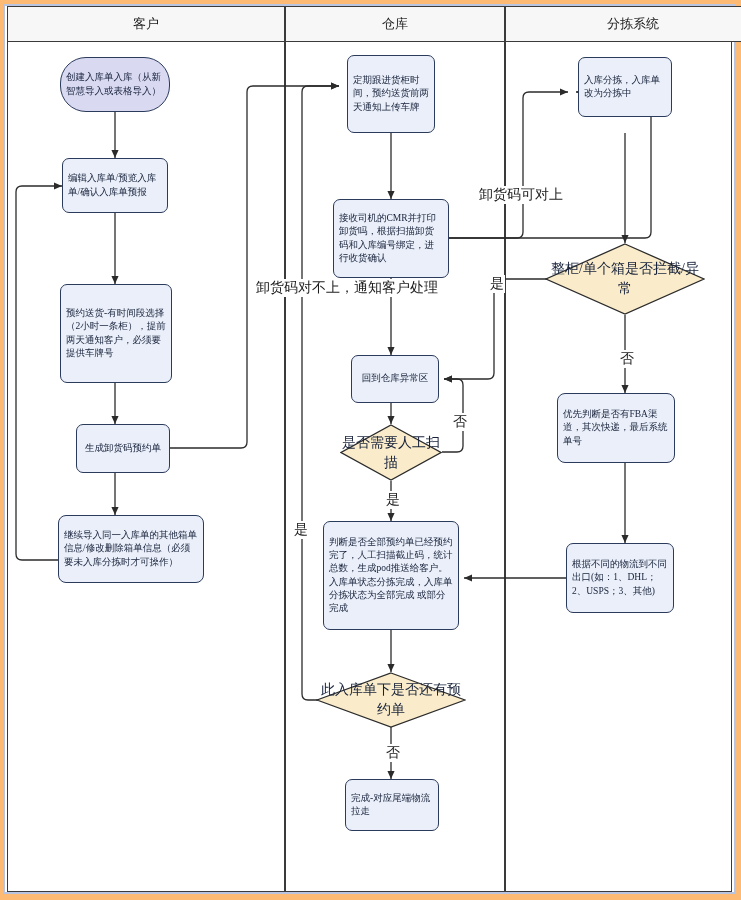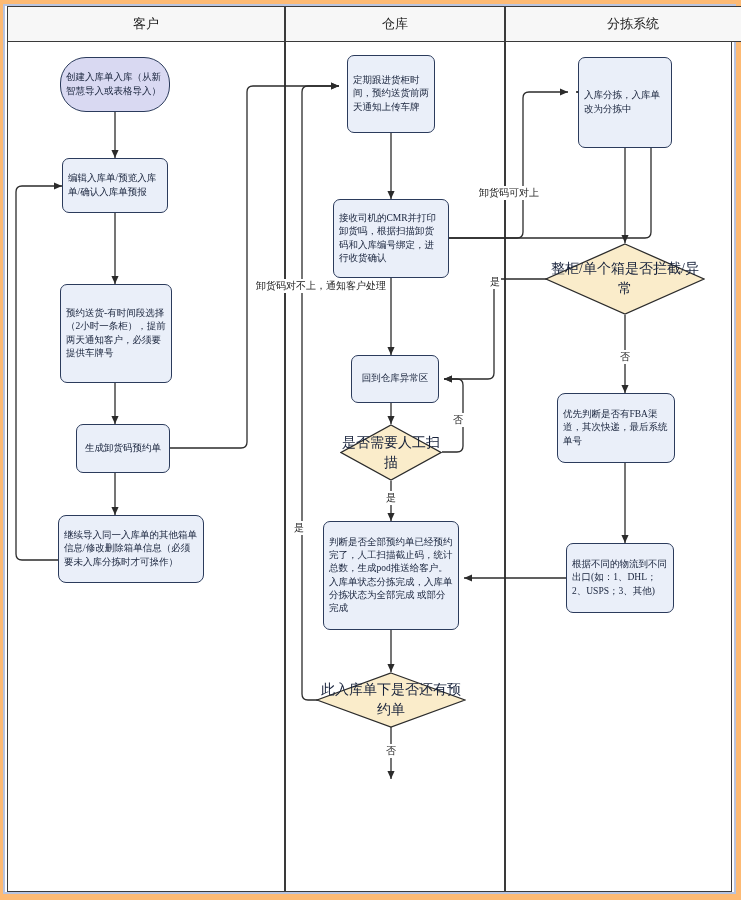--- a/index.html
+++ b/index.html
@@ -26,21 +26,21 @@
   .dec-wrap{position:absolute;}
   .dec-shape{position:absolute;left:0;top:0;width:100%;height:100%;}
   .dec-text{position:absolute;left:0;top:0;width:100%;height:100%;
             display:flex;align-items:center;justify-content:center;text-align:center;
             font-size:14px;color:#16213a;line-height:1.4;}
 
   
   .edges{position:absolute;left:0;top:0;width:741px;height:900px;pointer-events:none;}
   .edge{fill:none;stroke:#2b2b2b;stroke-width:1.3;}
   .ahead{fill:#2b2b2b;}
-  .elabel{position:absolute;font-size:10px;color:#1b1b1b;white-space:nowrap;background:#ffffff;padding:0 1px;}
+  .elabel{position:absolute;font-size:14px;color:#1b1b1b;white-space:nowrap;background:#ffffff;padding:0 1px;}
 </style>
 </head>
 <body>
 
 <div id="page">
 
   <div class="frame"></div>
 
   <div class="lane-head" style="left:7px;width:278px;">
     <span>客户</span>
@@ -153,22 +153,25 @@
     <span>判断是否全部预约单已经预约完了，人工扫描截止码，统计总数，生成pod推送给客户。入库单状态分拣完成，入库单分拣状态为全部完成 或部分完成</span>
   </div>
 
   <div class="dec-wrap" style="left:316px;top:672px;width:150px;height:56px;">
     <svg class="dec-shape" viewBox="0 0 150 56" preserveAspectRatio="none">
       <polygon points="75,1 149,28 75,55 1,28" fill="#faecca" stroke="#2b2b2b" stroke-width="1.3"></polygon>
     </svg>
     <div class="dec-text">此入库单下是否还有预约单</div>
   </div>
 
+  <div class="node proc" style="left:345px;top:779px;width:94px;height:52px;">
+    <span>完成-对应尾端物流拉走</span>
+  </div>
 
-  <div class="node proc" style="left:578px;top:57px;width:94px;height:91px;">
+  <div class="node proc" style="left:578px;top:57px;width:94px;height:60px;">
     <span>入库分拣，入库单改为分拣中</span>
   </div>
 
   <div class="dec-wrap" style="left:545px;top:243px;width:160px;height:72px;">
     <svg class="dec-shape" viewBox="0 0 160 72" preserveAspectRatio="none">
       <polygon points="80,1 159,36 80,71 1,36" fill="#faecca" stroke="#2b2b2b" stroke-width="1.3"></polygon>
     </svg>
     <div class="dec-text">整柜/单个箱是否拦截/异常</div>
   </div>
 

